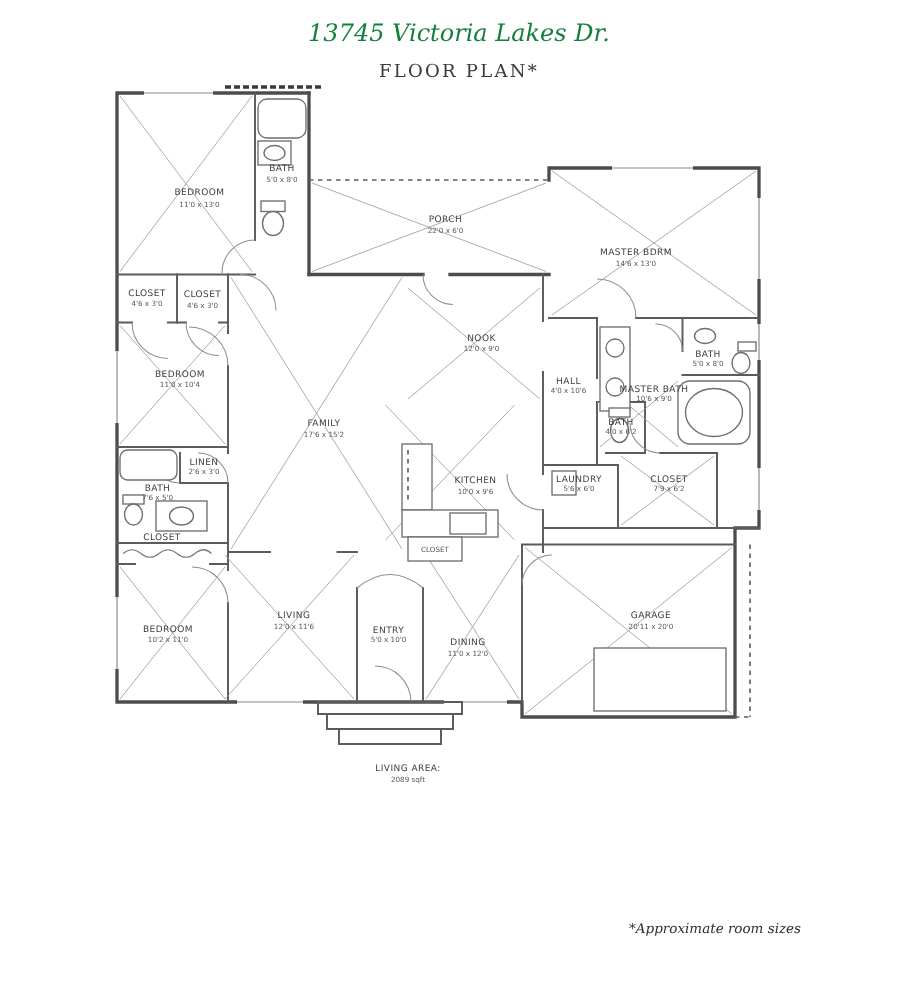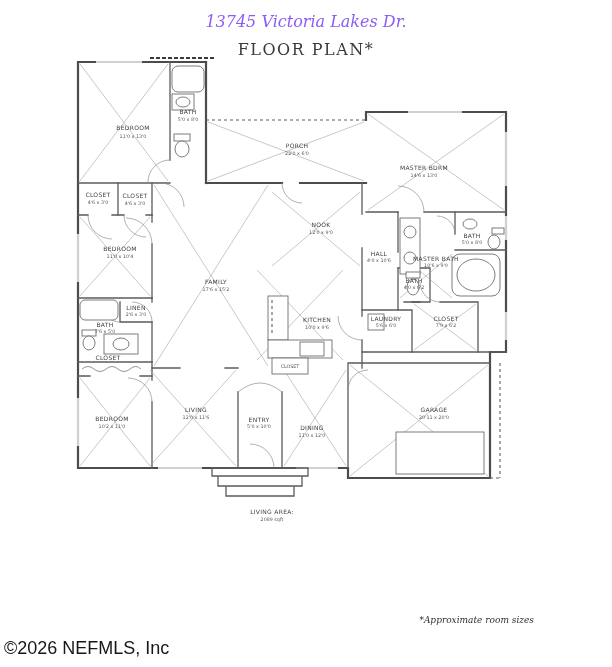--- a/index.html
+++ b/index.html
@@ -1,21 +1,21 @@
 <!DOCTYPE html>
 <html><head>
 <meta charset="utf-8">
 <style>
   html,body{margin:0;padding:0;background:#fff;}
   .page{position:relative;width:612px;height:667px;background:#ffffff;overflow:hidden;
         font-family:"DejaVu Sans",sans-serif;}
   .title{position:absolute;top:12px;left:0;width:100%;text-align:center;
-         font-family:"DejaVu Serif",serif;font-style:italic;font-size:16px;color:#8b5cf6;}
+         font-family:"DejaVu Serif",serif;font-style:italic;font-size:16px;color:#15803d;}
   .subtitle{position:absolute;top:40px;left:0;width:100%;text-align:center;
-         font-family:"DejaVu Serif",serif;font-size:16px;letter-spacing:1.5px;color:#3a3a3a;}
+         font-family:"DejaVu Serif",serif;font-size:12px;letter-spacing:1.5px;color:#3a3a3a;}
   .note{position:absolute;top:615px;right:78px;font-family:"DejaVu Serif",serif;
         font-style:italic;font-size:9px;color:#2e2e2e;}
   .copyright{position:absolute;top:638px;left:4px;font-family:"Liberation Sans",sans-serif;
         font-size:18px;color:#171717;}
   svg{position:absolute;top:0;left:0;}
   .wall{stroke:#4c4c4c;stroke-width:2.2;fill:none;stroke-linecap:square;}
   .iwall{stroke:#5b5b5b;stroke-width:1.3;fill:none;stroke-linecap:square;}
   .xline{stroke:#a3a3a3;stroke-width:0.6;fill:none;}
   .fix{stroke:#6e6e6e;stroke-width:0.9;fill:#ffffff;}
   .arc{stroke:#8f8f8f;stroke-width:0.7;fill:none;}
@@ -247,14 +247,13 @@
 
       <text class="room" x="434" y="412">GARAGE</text>
       <text class="dims" x="434" y="419">20'11 x 20'0</text>
 
       <text class="room" x="272" y="514">LIVING AREA:</text>
       <text class="dims" x="272" y="521">2089 sqft</text>
     </g>
   </svg>
 
   <div class="note">*Approximate room sizes</div>
-  <div class="copyright">©2026 NEFMLS, Inc</div>
 </div>
 
 </body></html>

